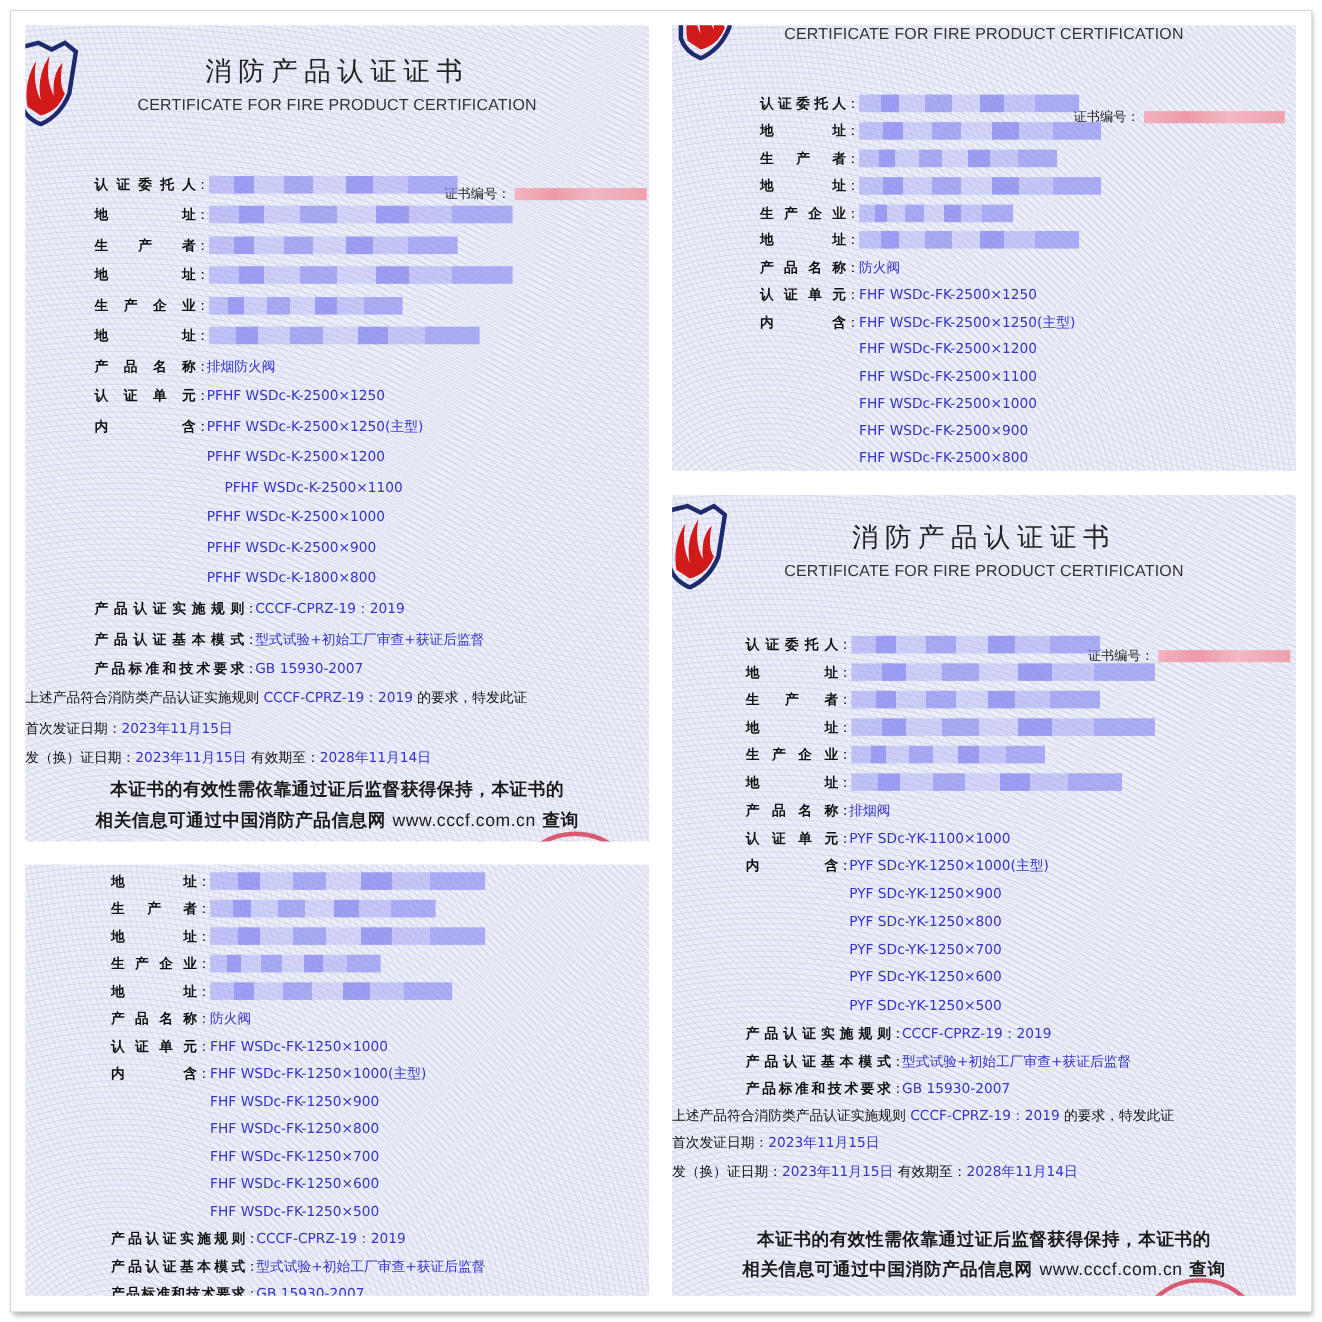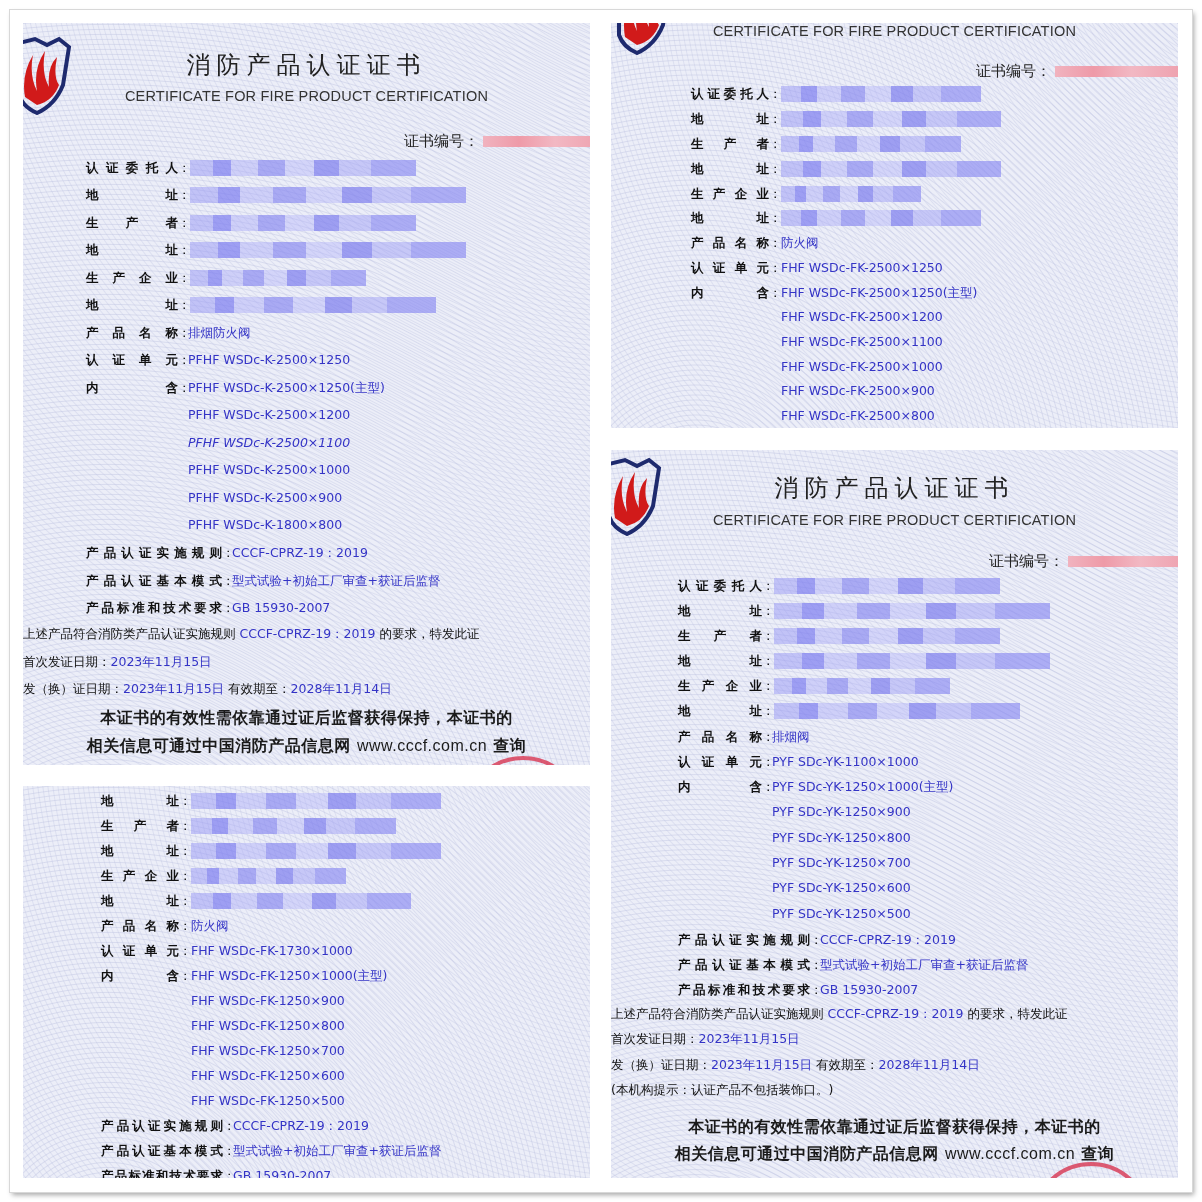--- a/index.html
+++ b/index.html
@@ -29,21 +29,21 @@
       position: absolute; width: 100%; text-align: center;
       font-size: 24px; letter-spacing: 6px; color: #222;
       font-family: "DejaVu Sans", sans-serif;
     }
     .title-en {
       position: absolute; width: 100%; text-align: center;
       font-size: 14.5px; color: #333; letter-spacing: 0.2px;
       font-family: "Liberation Sans", sans-serif;
     }
     .cert-no {
-      position: absolute; font-size: 15px; color: #222; white-space: nowrap;
+      position: absolute; font-size: 12px; color: #222; white-space: nowrap; margin-top: 36px;
     }
     .cert-no .redact-red {
       display: inline-block; vertical-align: middle; height: 11px; margin-left: 4px;
       background: linear-gradient(90deg, #f1b3bf, #ee9aa8 30%, #f2b8c3 60%, #eea0ae);
     }
 
     .row { position: absolute; height: 20px; line-height: 20px; white-space: nowrap; font-size: 12.5px; }
     .lbl { position: absolute; color: #111; font-weight: bold; text-align: justify; text-align-last: justify; font-size: 12.5px; }
     .colon { position: absolute; color: #111; }
     .val { position: absolute; color: #3434c6; font-family: "DejaVu Sans", sans-serif; font-size: 12.5px; }
@@ -120,21 +120,21 @@
   </div>
   <div class="row" style="left:63px; top:355px; width:480px;">
     <span class="lbl" style="left:0; width:92px;">内含</span>
     <span class="colon" style="left:92px;">：</span>
     <span class="val" style="left:102px;">PFHF WSDc-K-2500×1250(主型)</span>
   </div>
   <div class="row" style="left:165px; top:382px;">
       <span class="val" style="left:0;text-align:right;">PFHF WSDc-K-2500×1200</span>
     </div>
   <div class="row" style="left:165px; top:410px;">
-      <span class="val" style="left:0;font-style:italic;">PFHF WSDc-K-2500×1100</span>
+      <span class="val" style="left:16px;">PFHF WSDc-K-2500×1100</span>
     </div>
   <div class="row" style="left:165px; top:437px;">
       <span class="val" style="left:0;">PFHF WSDc-K-2500×1000</span>
     </div>
   <div class="row" style="left:165px; top:465px;">
       <span class="val" style="left:0;">PFHF WSDc-K-2500×900</span>
     </div>
   <div class="row" style="left:165px; top:492px;">
       <span class="val" style="left:0;">PFHF WSDc-K-1800×800</span>
     </div>
@@ -262,21 +262,21 @@
     <span class="redact-blue" style="left:90px; width:220px;"></span>
   </div>
   <div class="row" style="left:78px; top:130px; width:460px;">
     <span class="lbl" style="left:0; width:78px;">产品名称</span>
     <span class="colon" style="left:78px;">：</span>
     <span class="val" style="left:90px;">防火阀</span>
   </div>
   <div class="row" style="left:78px; top:155px; width:460px;">
     <span class="lbl" style="left:0; width:78px;">认证单元</span>
     <span class="colon" style="left:78px;">：</span>
-    <span class="val" style="left:90px;">FHF WSDc-FK-1730×1000</span>
+    <span class="val" style="left:90px;">FHF WSDc-FK-1250×1000</span>
   </div>
   <div class="row" style="left:78px; top:180px; width:460px;">
     <span class="lbl" style="left:0; width:78px;">内含</span>
     <span class="colon" style="left:78px;">：</span>
     <span class="val" style="left:90px;">FHF WSDc-FK-1250×1000(主型)</span>
   </div>
   <div class="row" style="left:168px; top:205px;">
       <span class="val" style="left:0;">FHF WSDc-FK-1250×900</span>
     </div>
   <div class="row" style="left:168px; top:230px;">
@@ -392,17 +392,16 @@
   </div>
   <div class="row" style="left:67px; top:530px; width:480px;">
     <span class="lbl" style="left:0; width:132px;">产品标准和技术要求</span>
     <span class="colon" style="left:132px;">：</span>
     <span class="val" style="left:142px;">GB 15930-2007</span>
   </div>
 
   <div class="line" style="top:556px;"><span>上述产品符合消防类产品认证实施规则 </span><span class="b">CCCF-CPRZ-19：2019</span><span> 的要求，特发此证</span></div>
   <div class="line" style="top:581px;"><span>首次发证日期：</span><span class="b">2023年11月15日</span></div>
   <div class="line" style="top:607px;"><span>发（换）证日期：</span><span class="b">2023年11月15日</span><span> 有效期至：</span><span class="b">2028年11月14日</span></div>
-  <div class="line" style="top:632px;">(本机构提示：认证产品不包括装饰口。)</div>
   <div class="foot" style="top:667px;">本证书的有效性需依靠通过证后监督获得保持，本证书的</div>
   <div class="foot" style="top:694px;"><span>相关信息可通过中国消防产品信息网 </span><span class="url">www.cccf.com.cn</span><span> 查询</span></div>
   <div class="seal" style="left:420px; top:712px;"></div>
 </div>
 
 </body></html>

